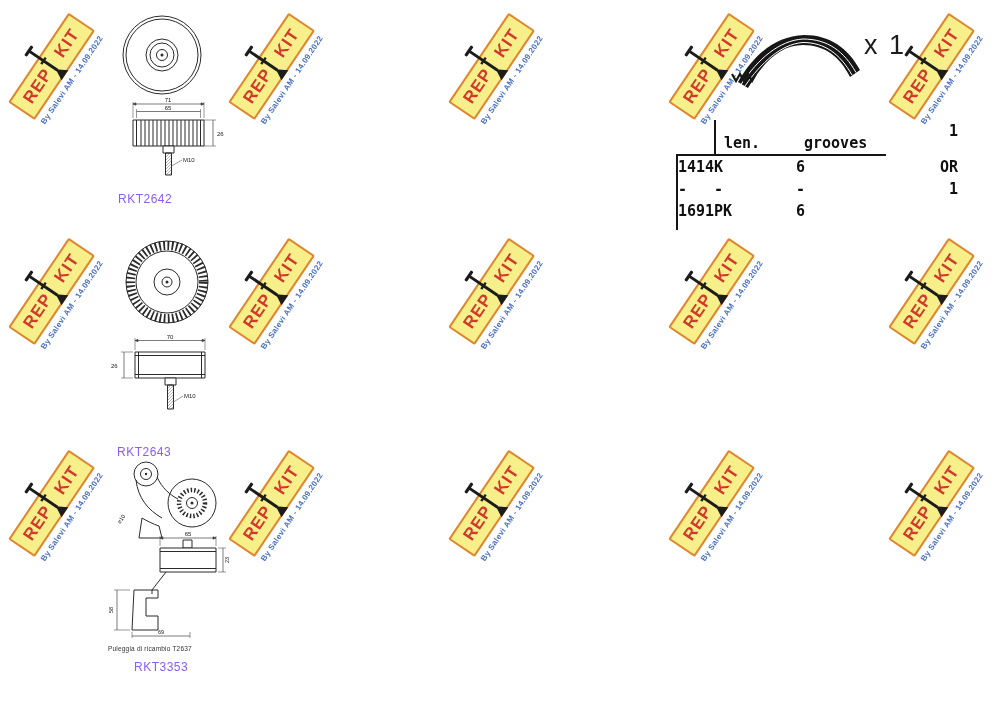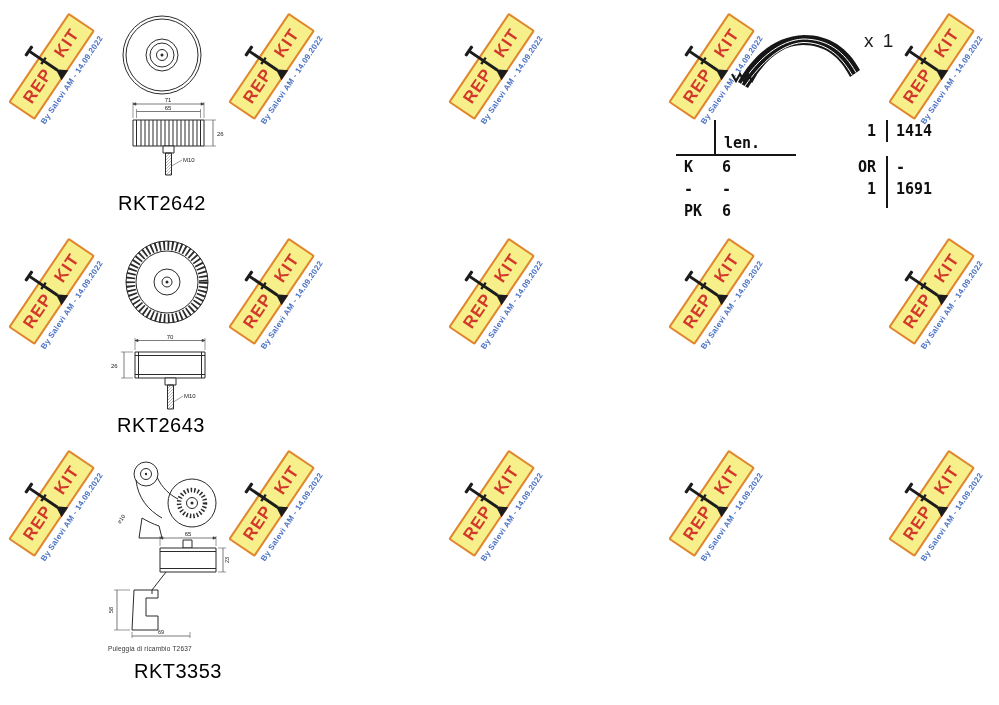--- a/index.html
+++ b/index.html
@@ -28,36 +28,36 @@
   
   svg.draw { position:absolute; z-index:2; overflow:visible; }
   svg.draw * { vector-effect:non-scaling-stroke; }
   .ln   { stroke:#2b2b2b; stroke-width:1; fill:none; }
   .thin { stroke:#555; stroke-width:0.6; fill:none; }
   .dim  { stroke:#444; stroke-width:0.7; fill:none; }
   text.dimtx { font-family:"Liberation Sans", sans-serif; font-size:6px; fill:#222; }
   text.dimtx.small { font-size:5.5px; }
   
   .part-code {
-    position:absolute; z-index:2; font-size:20px; color:#000000; letter-spacing:0.5px;
+    position:absolute; z-index:2; font-size:12px; color:#8b5cf6; letter-spacing:0.5px;
   }
   .part-note {
     position:absolute; z-index:2; font-size:6.5px; color:#333; letter-spacing:0.2px;
   }
   .qty-label {
-    position:absolute; z-index:2; font-size:19px; color:#1d1d1d; letter-spacing:2px;
+    position:absolute; z-index:2; font-size:27px; color:#1d1d1d; letter-spacing:2px;
   }
   
   .spec-table {
     position:absolute; left:676px; top:120px; z-index:2;
     display:grid; grid-template-columns:38px 82px 90px 82px;
     font-family:"DejaVu Sans Mono","Liberation Mono",monospace;
     font-weight:bold; font-size:15px; color:#101010;
   }
-  .spec-table .cell { box-sizing:border-box; height:22px; line-height:22px; padding-left:8px; }
+  .spec-table .cell { box-sizing:border-box; height:22px; line-height:22px; }
   .spec-table .hcell {
     box-sizing:border-box; height:36px; line-height:46px;
     border-bottom:2px solid #151515; padding-left:8px;
   }
   .spec-table .qtycell { text-align:right; padding-right:10px; padding-left:0; }
   .spec-table .vline { border-left:2px solid #151515; }
   .spec-table .spacer { height:8px; }
 </style>
 </head>
 <body>
@@ -364,21 +364,21 @@
       <path d="M25,23.5 H95 M25,42.5 H95 M28.5,20 V46 M91.5,20 V46"></path>
     </g>
     <g class="ln">
       <rect x="55" y="46" width="11" height="7" fill="#fff"></rect>
       <rect x="57.5" y="53" width="6" height="24" fill="url(#h2)"></rect>
     </g>
     <path class="thin" d="M63.5,70 L73,64"></path>
     <text class="dimtx" x="74" y="66">M10</text>
   </svg>
 
-  <div class="part-code" style="left:117px;top:414px">RKT2643</div>
+  <div class="part-code" style="left:117px;top:445px">RKT2643</div>
 
   <svg class="draw" style="left:110px;top:448px" width="125" height="98" viewBox="0 0 125 98">
     <g class="ln">
       <circle cx="82" cy="55" r="24"></circle>
       <circle cx="82" cy="55" r="13" stroke-width="4.5" stroke-dasharray="1.5 2"></circle>
       <circle cx="82" cy="55" r="5.5"></circle>
     </g>
     <circle cx="82" cy="55" r="1.5" fill="#2b2b2b"></circle>
     <g class="ln">
       <circle cx="36" cy="26" r="12"></circle>
@@ -423,20 +423,21 @@
       <path d="M13,66.5 C30,41 51,22.5 75,21 C100,21 116,33.5 128,54.5" stroke="#ffffff" stroke-width="1" fill="none"></path>
       <path d="M17,68 C33,45 53,26 75,24.5 C97,24.5 112,36 124,57" stroke="#ffffff" stroke-width="1" fill="none"></path>
       <path d="M4,56 l4,7 l4,-7 l4,7 l4,-7 l4,7 l4,-7" stroke="#161616" stroke-width="2.2" fill="none"></path>
     </g>
   </svg>
   <div class="qty-label" style="left:864px;top:30px">x 1</div>
 
   <div class="spec-table">
     <div class="hcell qtycell"></div>
     <div class="hcell vline">len.</div>
+    <div class="hcell">grooves</div>
 
     <div class="cell qtycell">1</div>
     <div class="cell vline">1414</div>
     <div class="cell">K</div>
     <div class="cell">6</div>
 
     <div class="cell qtycell">OR</div>
     <div class="cell vline">-</div>
     <div class="cell">-</div>
     <div class="cell">-</div>

